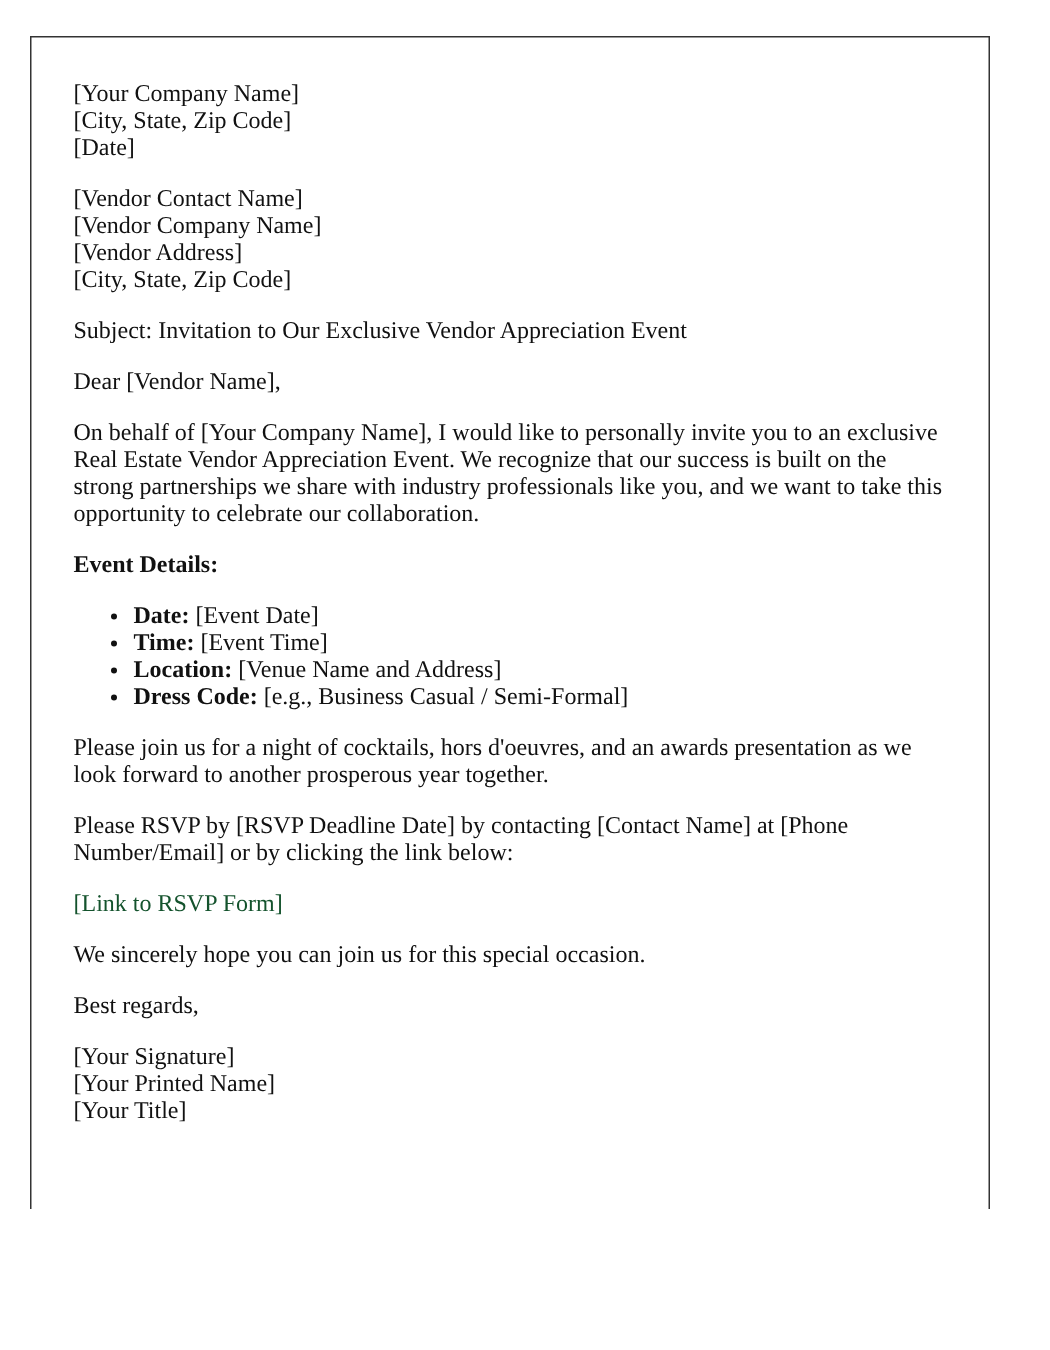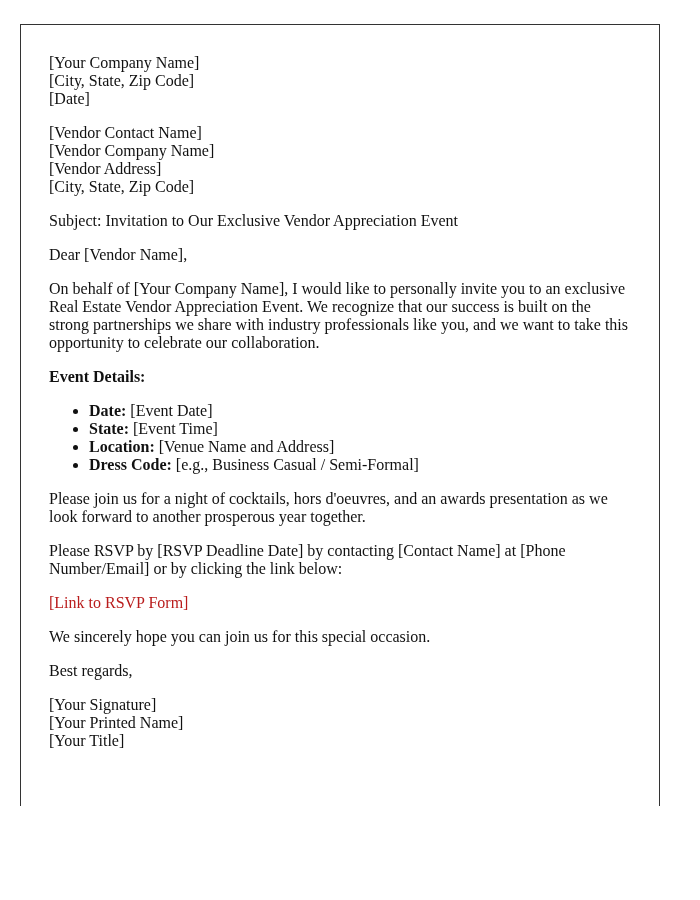--- a/index.html
+++ b/index.html
@@ -40,21 +40,21 @@
     .block p { margin: 0; }
     p.para { margin: 0 0 16px 0; }
     .heading { font-weight: bold; margin: 0 0 16px 0; }
     ul.details {
       margin: 0 0 16px 0;
       padding-left: 40px;
       list-style: disc;
     }
     ul.details li { margin: 0; }
     ul.details .label { font-weight: bold; }
-    .link-placeholder { color: #b91c1c; }
+    .link-placeholder { color: #14532d; }
   </style>
 </head>
 <body>
 
 <div class="page-clip">
   <div class="page">
 
     <div class="block">
       <p>[Your Company Name]</p>
       <p>[City, State, Zip Code]</p>
@@ -75,21 +75,21 @@
     <p class="para">On behalf of [Your Company Name], I would like to personally invite you to an exclusive Real Estate Vendor Appreciation Event. We recognize that our success is built on the strong partnerships we share with industry professionals like you, and we want to take this opportunity to celebrate our collaboration.</p>
 
 
     <p class="heading">Event Details:</p>
 
     <ul class="details">
       <li>
         <span class="label">Date:</span><span> [Event Date]</span>
       </li>
       <li>
-        <span class="label">State:</span><span> [Event Time]</span>
+        <span class="label">Time:</span><span> [Event Time]</span>
       </li>
       <li>
         <span class="label">Location:</span><span> [Venue Name and Address]</span>
       </li>
       <li>
         <span class="label">Dress Code:</span><span> [e.g., Business Casual / Semi-Formal]</span>
       </li>
     </ul>
 
     <p class="para">Please join us for a night of cocktails, hors d'oeuvres, and an awards presentation as we look forward to another prosperous year together.</p>

